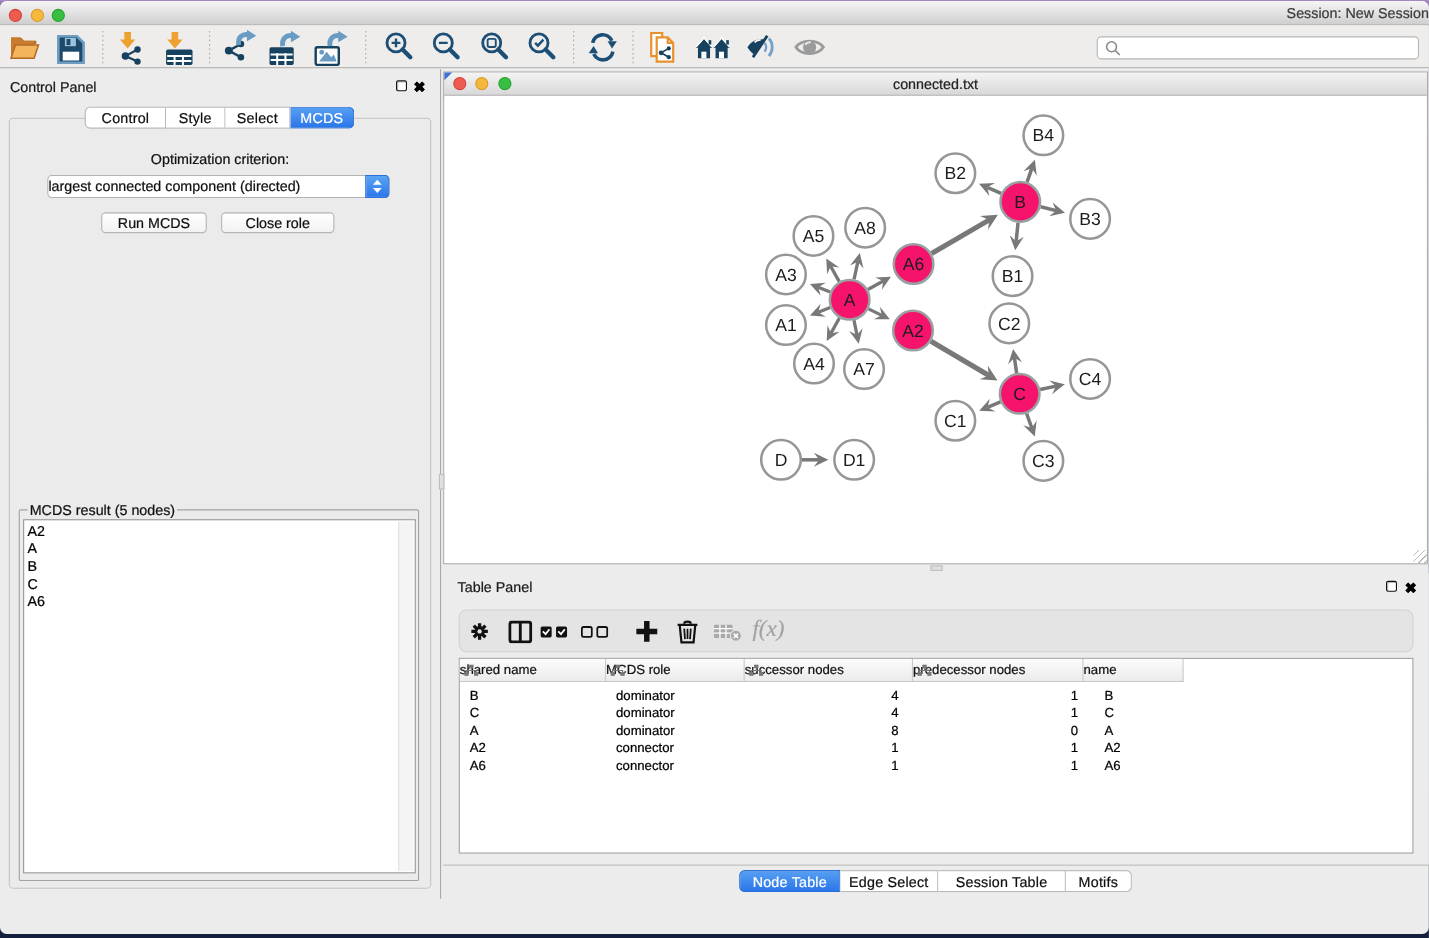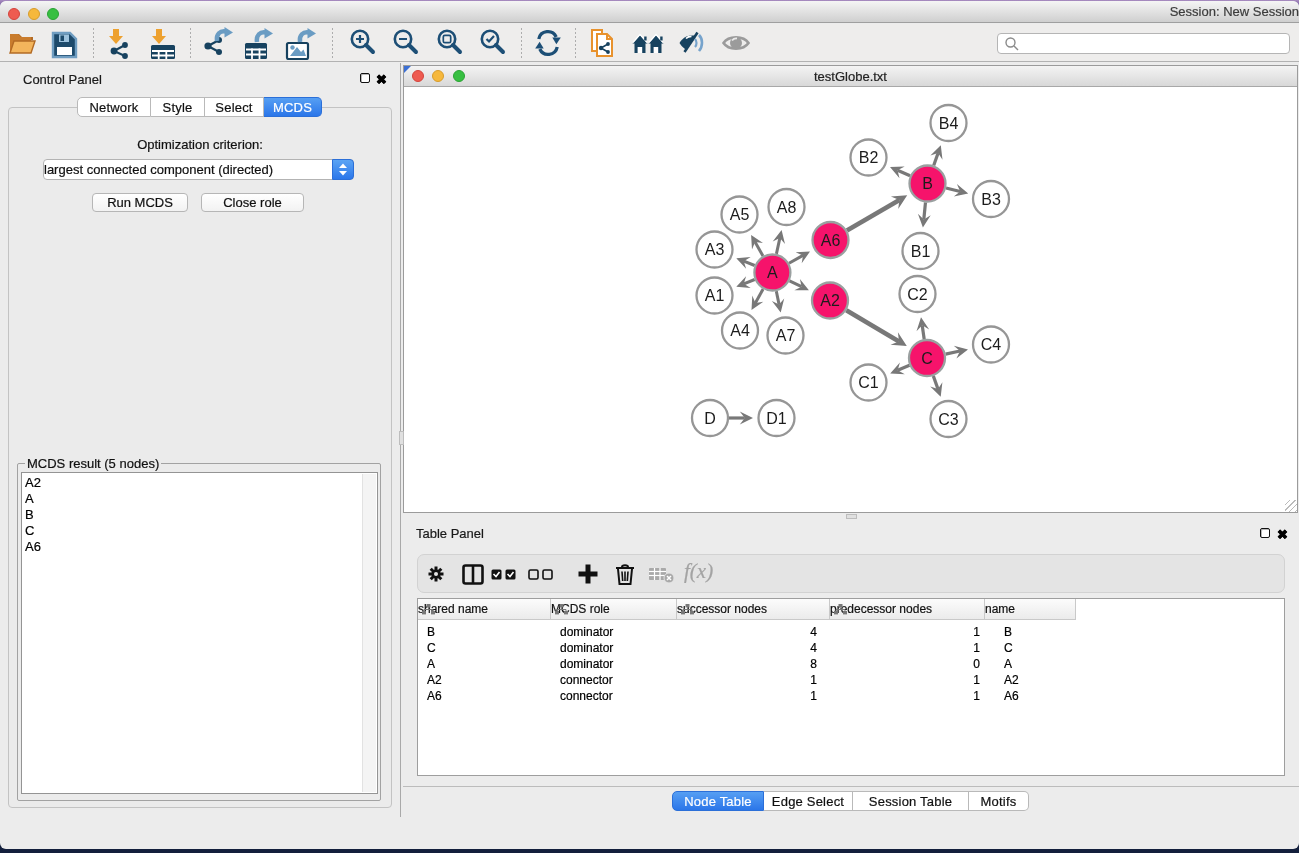--- a/index.html
+++ b/index.html
@@ -12,21 +12,21 @@
 #titlebar .t2{left:28px;background:#f6b83c;border:1px solid #d89c2b}
 #titlebar .t3{left:47px;background:#37bf41;border:1px solid #2aa334}
 #titletext{position:absolute;top:3px;left:0;width:100%;text-align:right;font-size:13px;color:#3c3c3c}
 
 #toolbar{position:absolute;left:0;top:23px;width:1299px;height:38px;background:#eeedec;border-bottom:1px solid #b2b2b2}
 .sep{position:absolute;top:4px;height:30px;width:1px;background-image:linear-gradient(#adadad 50%,rgba(0,0,0,0) 50%);background-size:1px 4px}
 .ticon{position:absolute;top:2px}
 #searchbox{position:absolute;left:997px;top:9px;width:293px;height:21px;background:#fff;border:1px solid #b5b5b5;border-radius:4px}
 
 #cpanel{position:absolute;left:0;top:62px;width:401px;height:754px;background:#ececec;border-right:1px solid #a9a9a9}
-#cpanel-title{position:absolute;left:23px;top:9px;font-size:13px;color:#1a1a1a}
+#cpanel-title{position:absolute;left:9px;top:9px;font-size:13px;color:#1a1a1a}
 .float-ic{position:absolute;width:10px;height:10px;border:1.8px solid #111;border-radius:2px;background:#fff;box-shadow:inset 1px 1px 0 #b8b8b8}
 .close-ic{position:absolute;font-size:13px;font-weight:bold;color:#000}
 #tabwrap{position:absolute;left:8px;top:44px;width:384px;height:701px;border:1px solid #c3c3c3;border-radius:4px;background:#ebebeb}
 .tabs{position:absolute;display:flex;height:20px}
 .tab{height:20px;line-height:19px;font-size:13px;color:#111;letter-spacing:0.2px;background:#fff;border:1px solid #b9b9b9;border-left:none;text-align:center;white-space:nowrap;overflow:hidden}
 .tab.first{border-left:1px solid #b9b9b9;border-radius:5px 0 0 5px}
 .tab.last{border-radius:0 5px 5px 0}
 .tab.sel{background:linear-gradient(#569ff3,#2b76e9);color:#fff;border-color:#2b6fd8}
 #cp-tabs{left:77px;top:34px}
 #opt-label{position:absolute;left:0;top:74px;width:400px;text-align:center;font-size:13px;color:#111}
@@ -227,21 +227,21 @@
           <line x1="10" y1="10" x2="14" y2="14" stroke="#8a8a8a" stroke-width="1.4"></line>
         </svg>
       </div>
 </div>
 <div id="cpanel">
  <div id="cpanel-title">Control Panel</div>
  <div class="float-ic" style="left:360px;top:10px"></div>
  <div class="close-ic" style="left:376px;top:9px">✖</div>
  <div id="tabwrap"></div>
  <div class="tabs" id="cp-tabs">
-  <div class="tab first" style="width:74px">Network</div>
+  <div class="tab first" style="width:74px">Control</div>
   <div class="tab" style="width:54px">Style</div>
   <div class="tab" style="width:59px">Select</div>
   <div class="tab last sel" style="width:58px">MCDS</div>
  </div>
  <div id="opt-label">Optimization criterion:</div>
  <div id="dropdown">largest connected component (directed)
    <div id="dd-btn"><svg width="20" height="19" viewBox="0 0 20 19">
             <path d="M6 8 L10 3.5 L14 8 Z" fill="#fff"></path>
             <path d="M6 11 L10 15.5 L14 11 Z" fill="#fff"></path>
           </svg></div>
@@ -259,21 +259,21 @@
     <div class="scroll"></div>
   </div>
  </div>
 </div>
 <div id="netwin">
  <div class="bluewedge"></div>
  <div id="nw-title">
         <div class="tl t1"></div>
         <div class="tl t2"></div>
         <div class="tl t3"></div>
-        <div class="txt">testGlobe.txt</div>
+        <div class="txt">connected.txt</div>
       </div>
  <div id="nw-canvas">
  <svg width="893" height="424" viewBox="0 0 893 424">
 <g stroke="#787878" fill="#787878" stroke-linecap="butt">
 <line x1="359.0" y1="168.0" x2="351.1" y2="154.0" stroke-width="3.0"></line>
 <path d="M359.0 155.1 L347.1 146.9 L348.0 161.4 L351.1 154.0 Z" stroke="none"></path>
 <line x1="372.4" y1="165.9" x2="375.9" y2="149.9" stroke-width="3.0"></line>
 <path d="M381.0 156.0 L377.6 142.0 L368.7 153.4 L375.9 149.9 Z" stroke="none"></path>
 <line x1="350.7" y1="177.5" x2="339.8" y2="173.2" stroke-width="3.0"></line>
 <path d="M346.7 169.1 L332.3 170.2 L342.1 180.8 L339.8 173.2 Z" stroke="none"></path>

